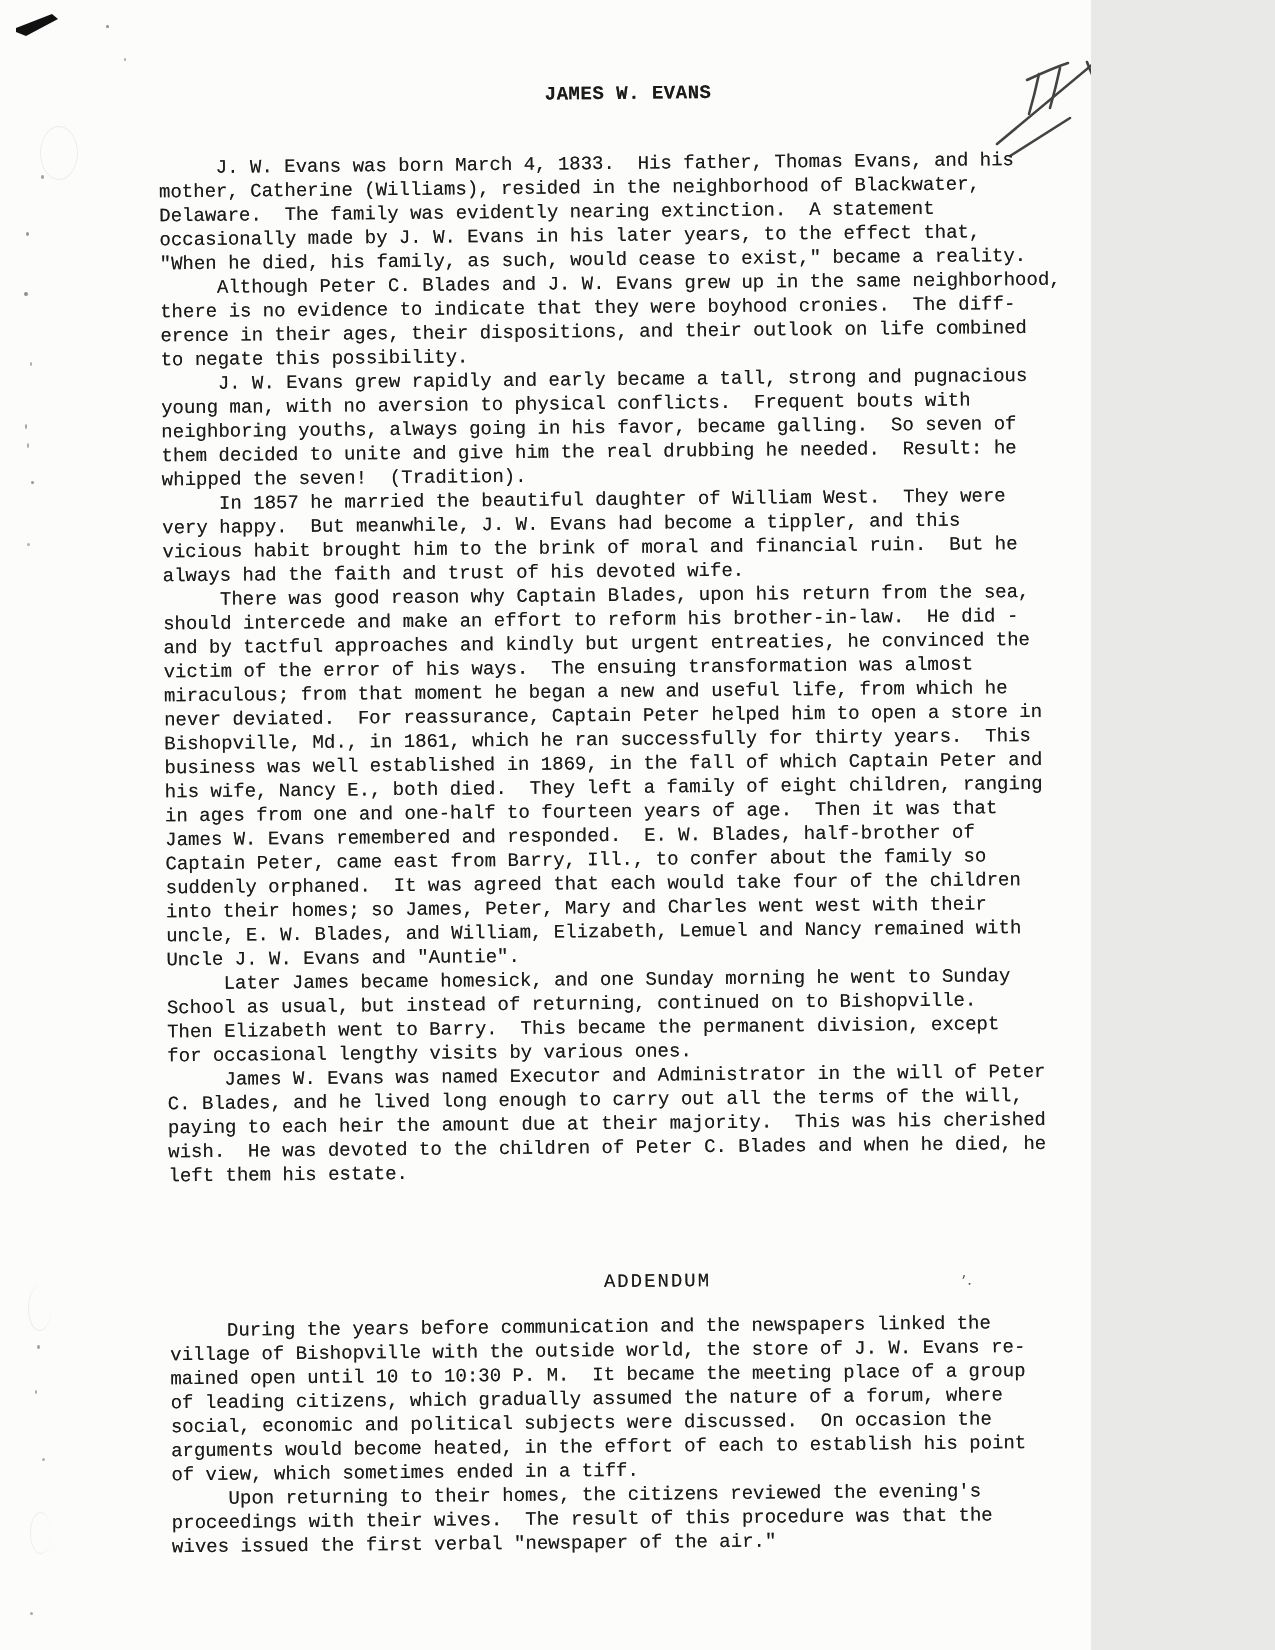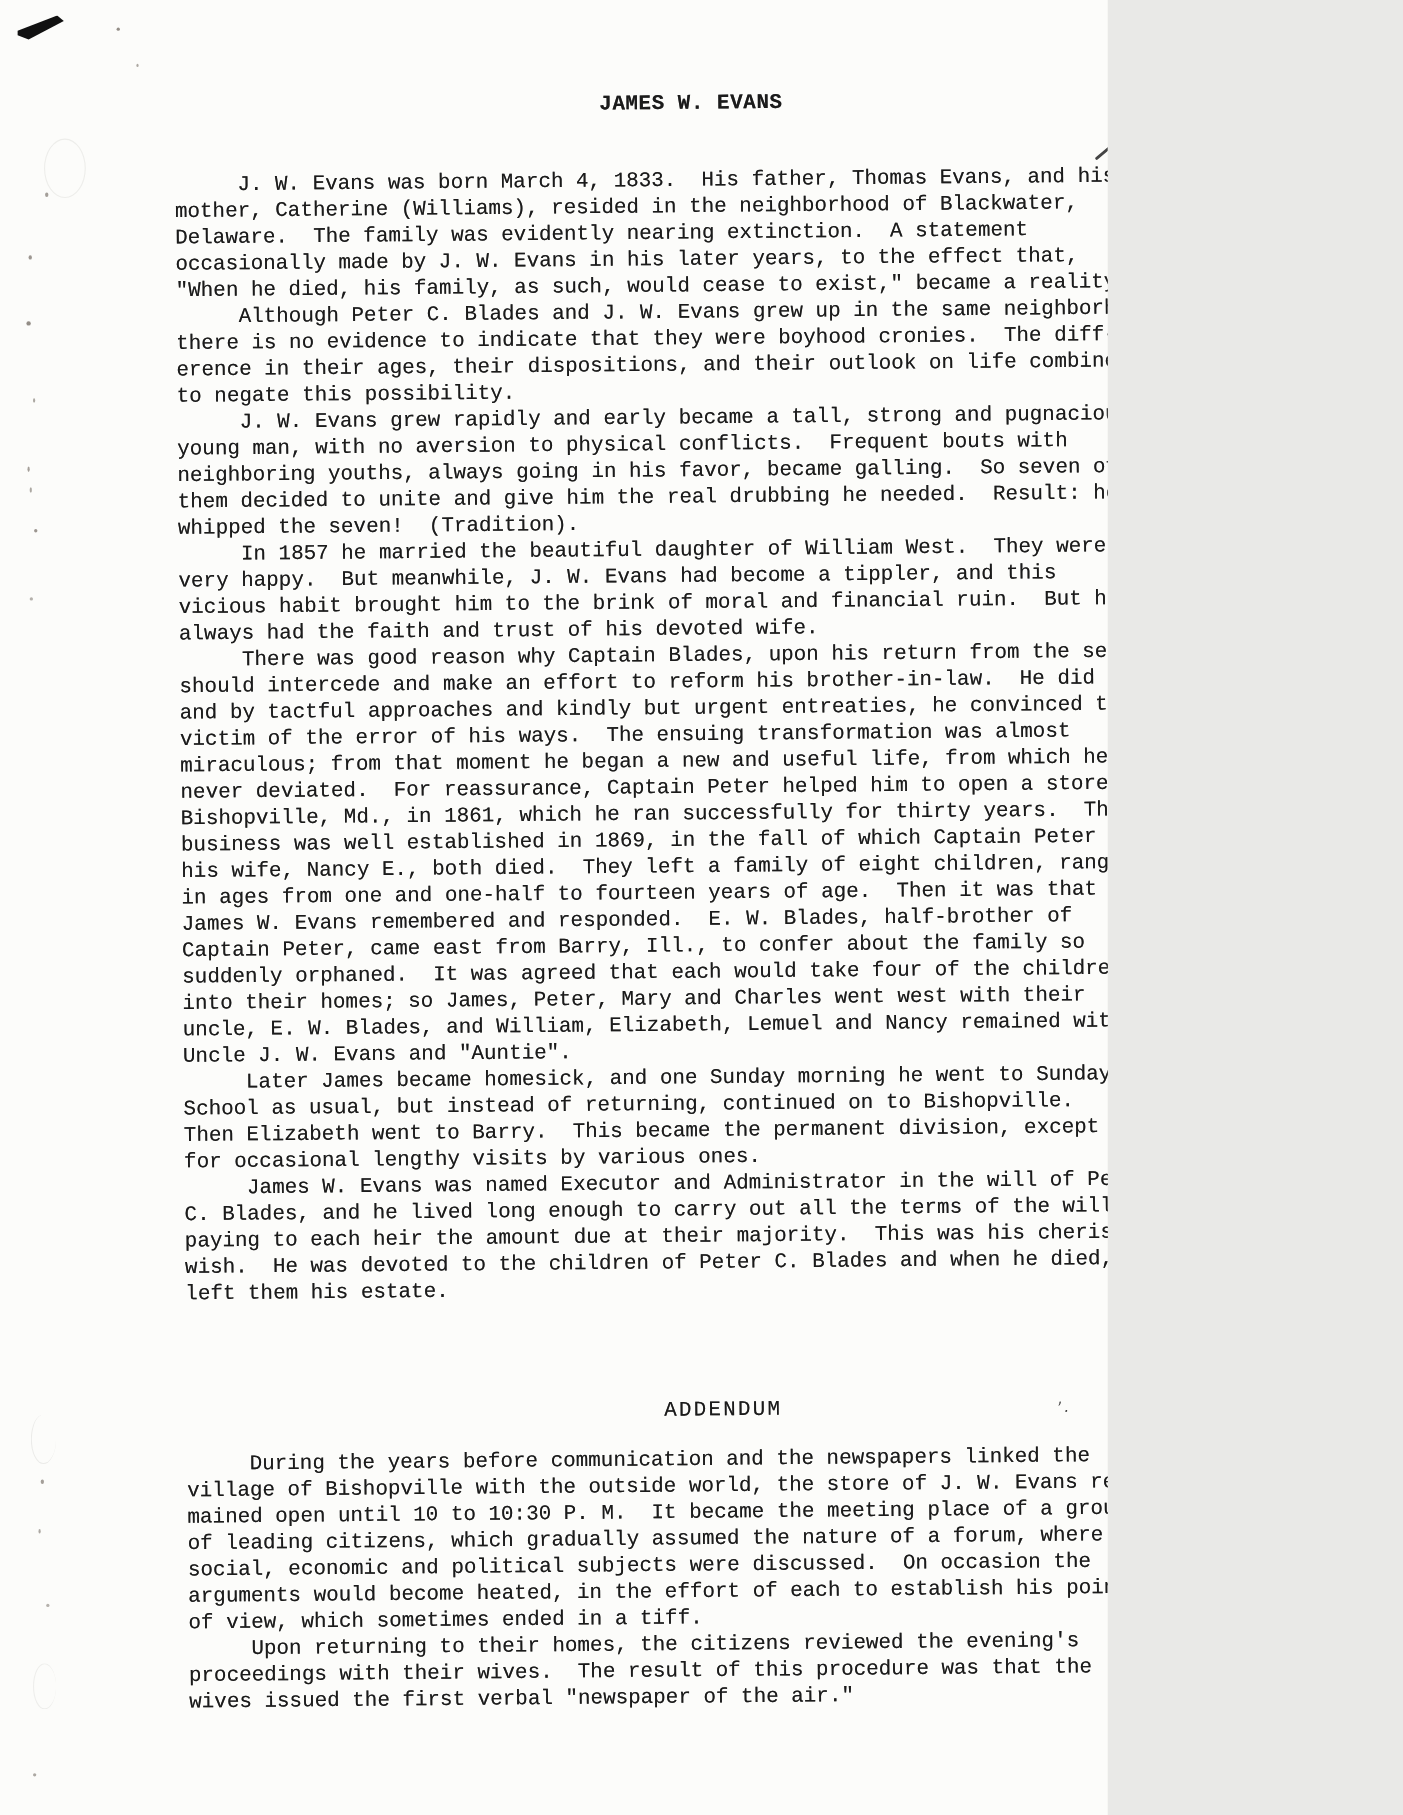--- a/index.html
+++ b/index.html
@@ -3,21 +3,21 @@
 <meta charset="utf-8">
 <style>
   html, body { margin:0; padding:0; }
   body {
     width:1275px; height:1650px;
     background:#e9e9e7;
     font-family:"Liberation Mono", monospace;
   }
   .page {
     position:relative;
-    width:1007px; height:1650px;
+    width:1091px; height:1650px;
     background:#fcfcfa;
     overflow:hidden;
     color:#1b1b1b;
   }
   
   .typed {
     position:absolute;
     left:158px; top:86px; width:940px;
     transform:rotate(-0.55deg);
     transform-origin:30px 0;

